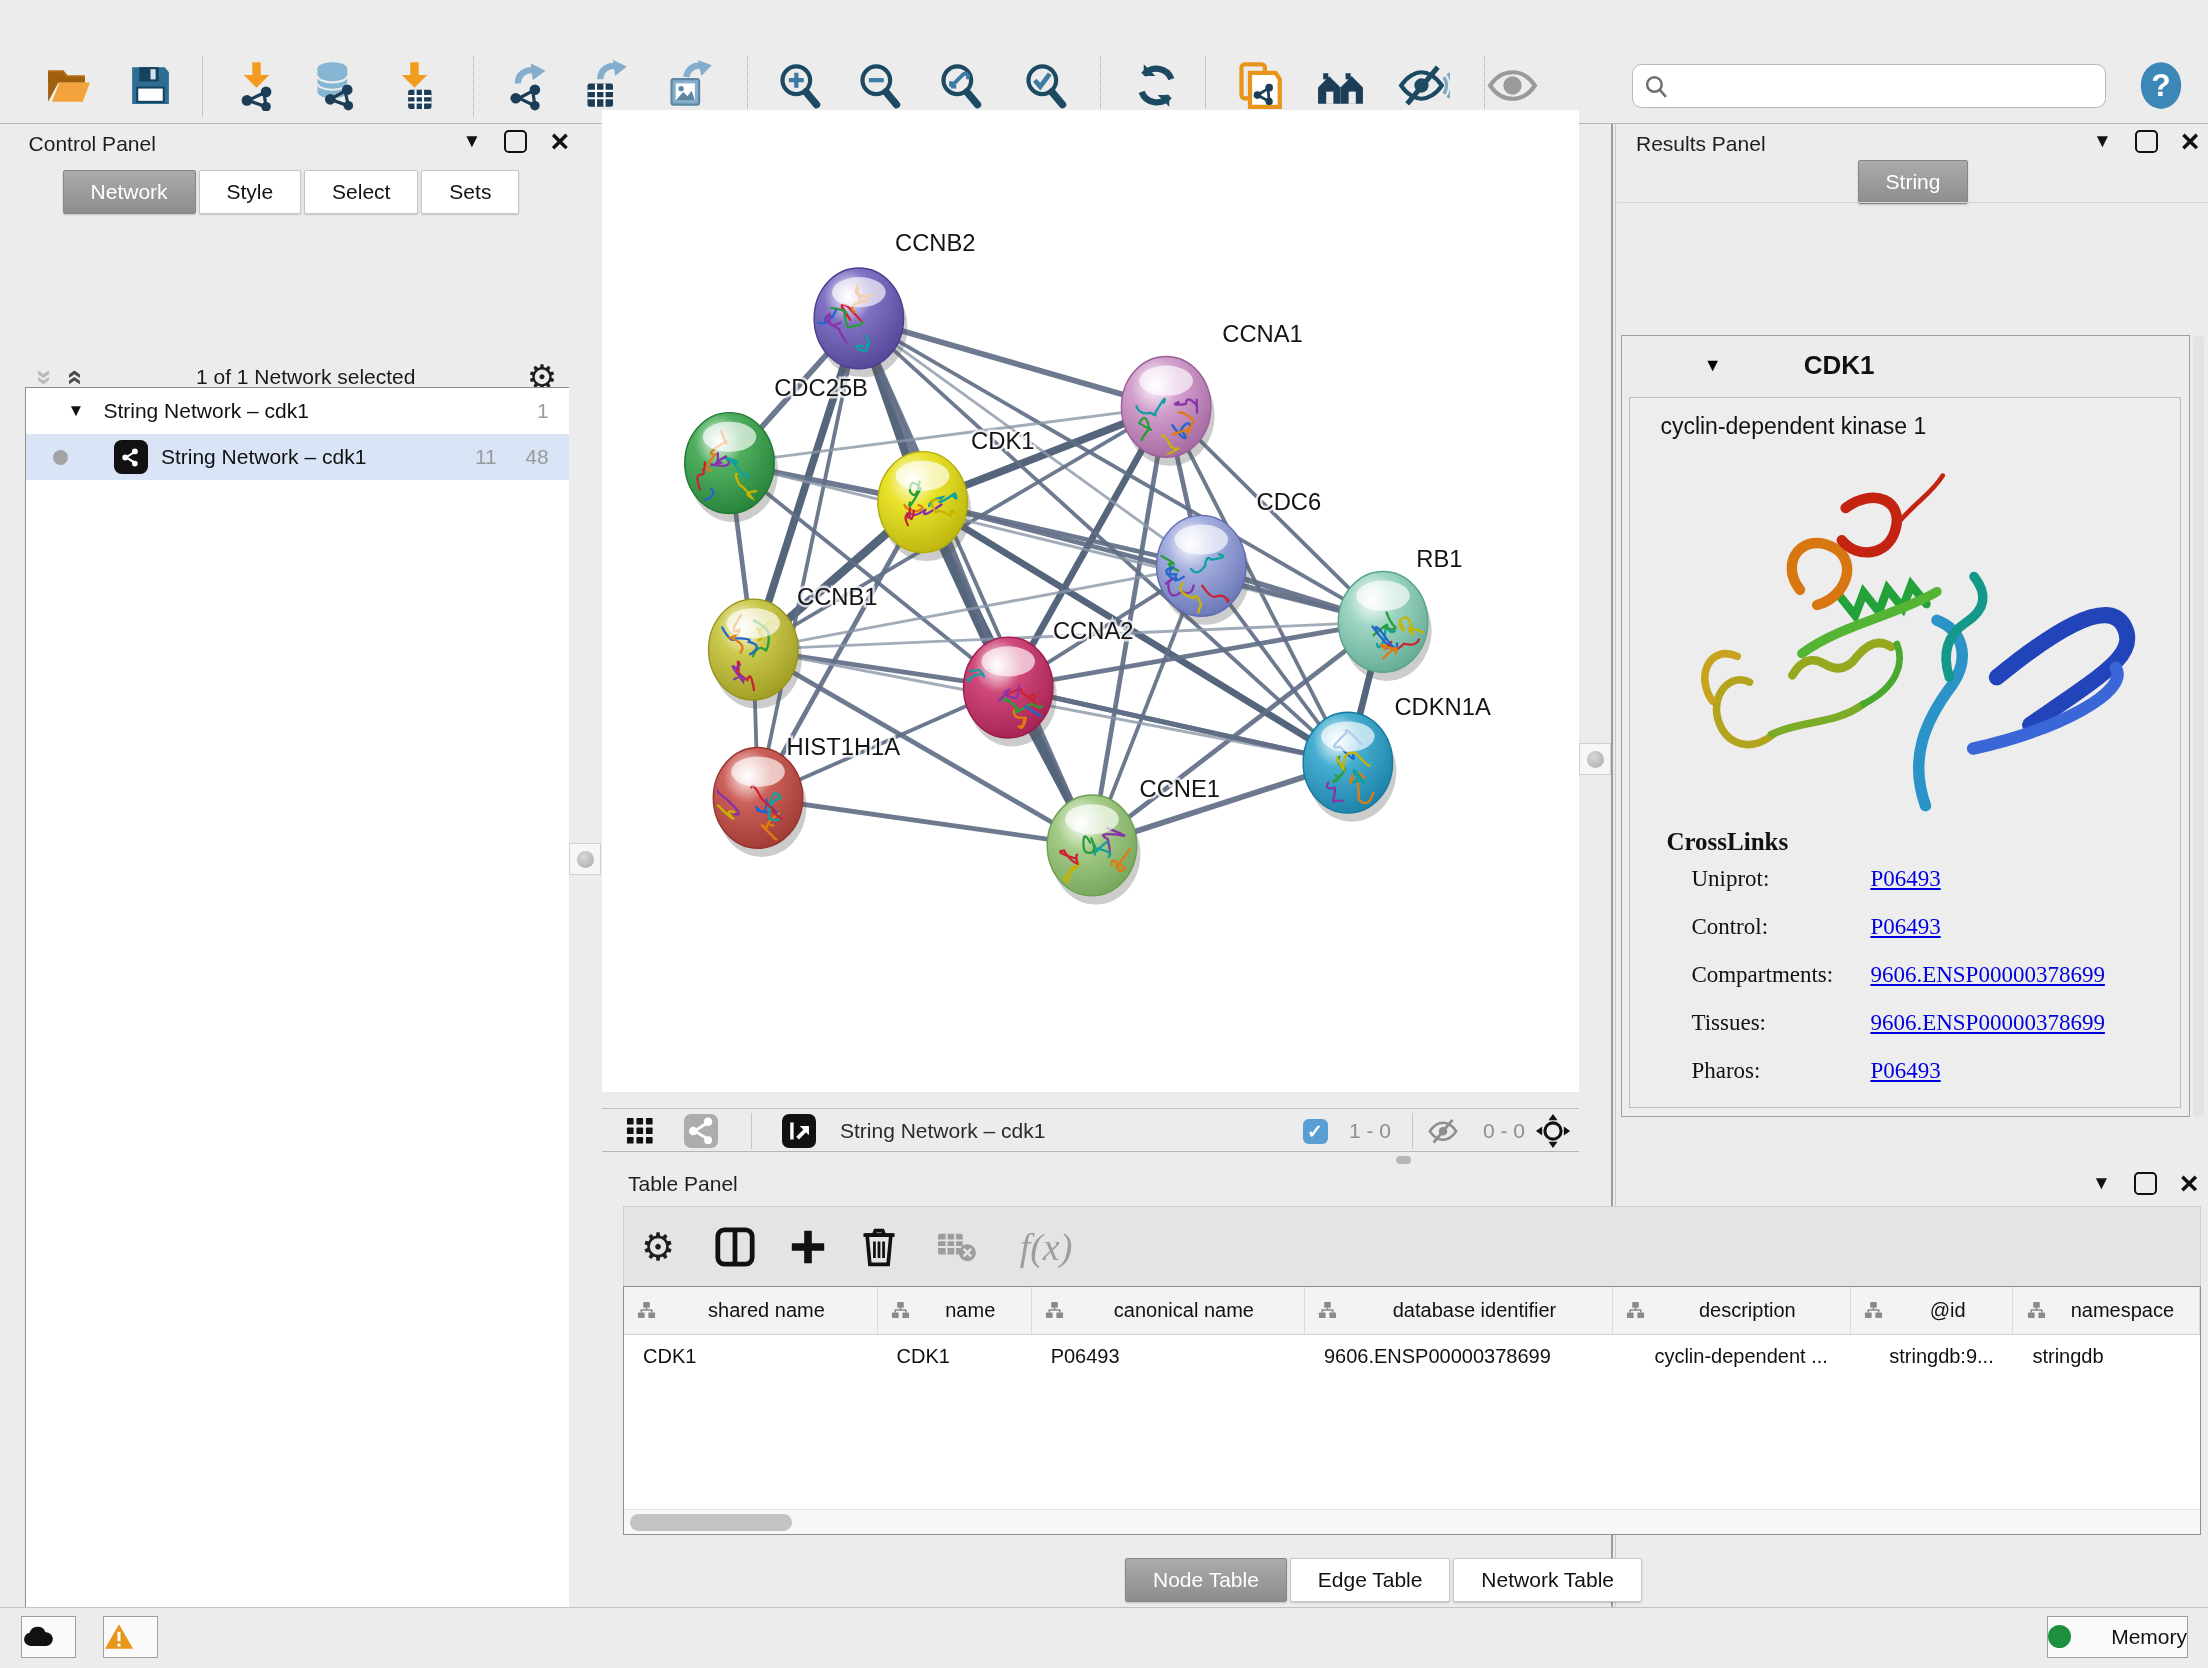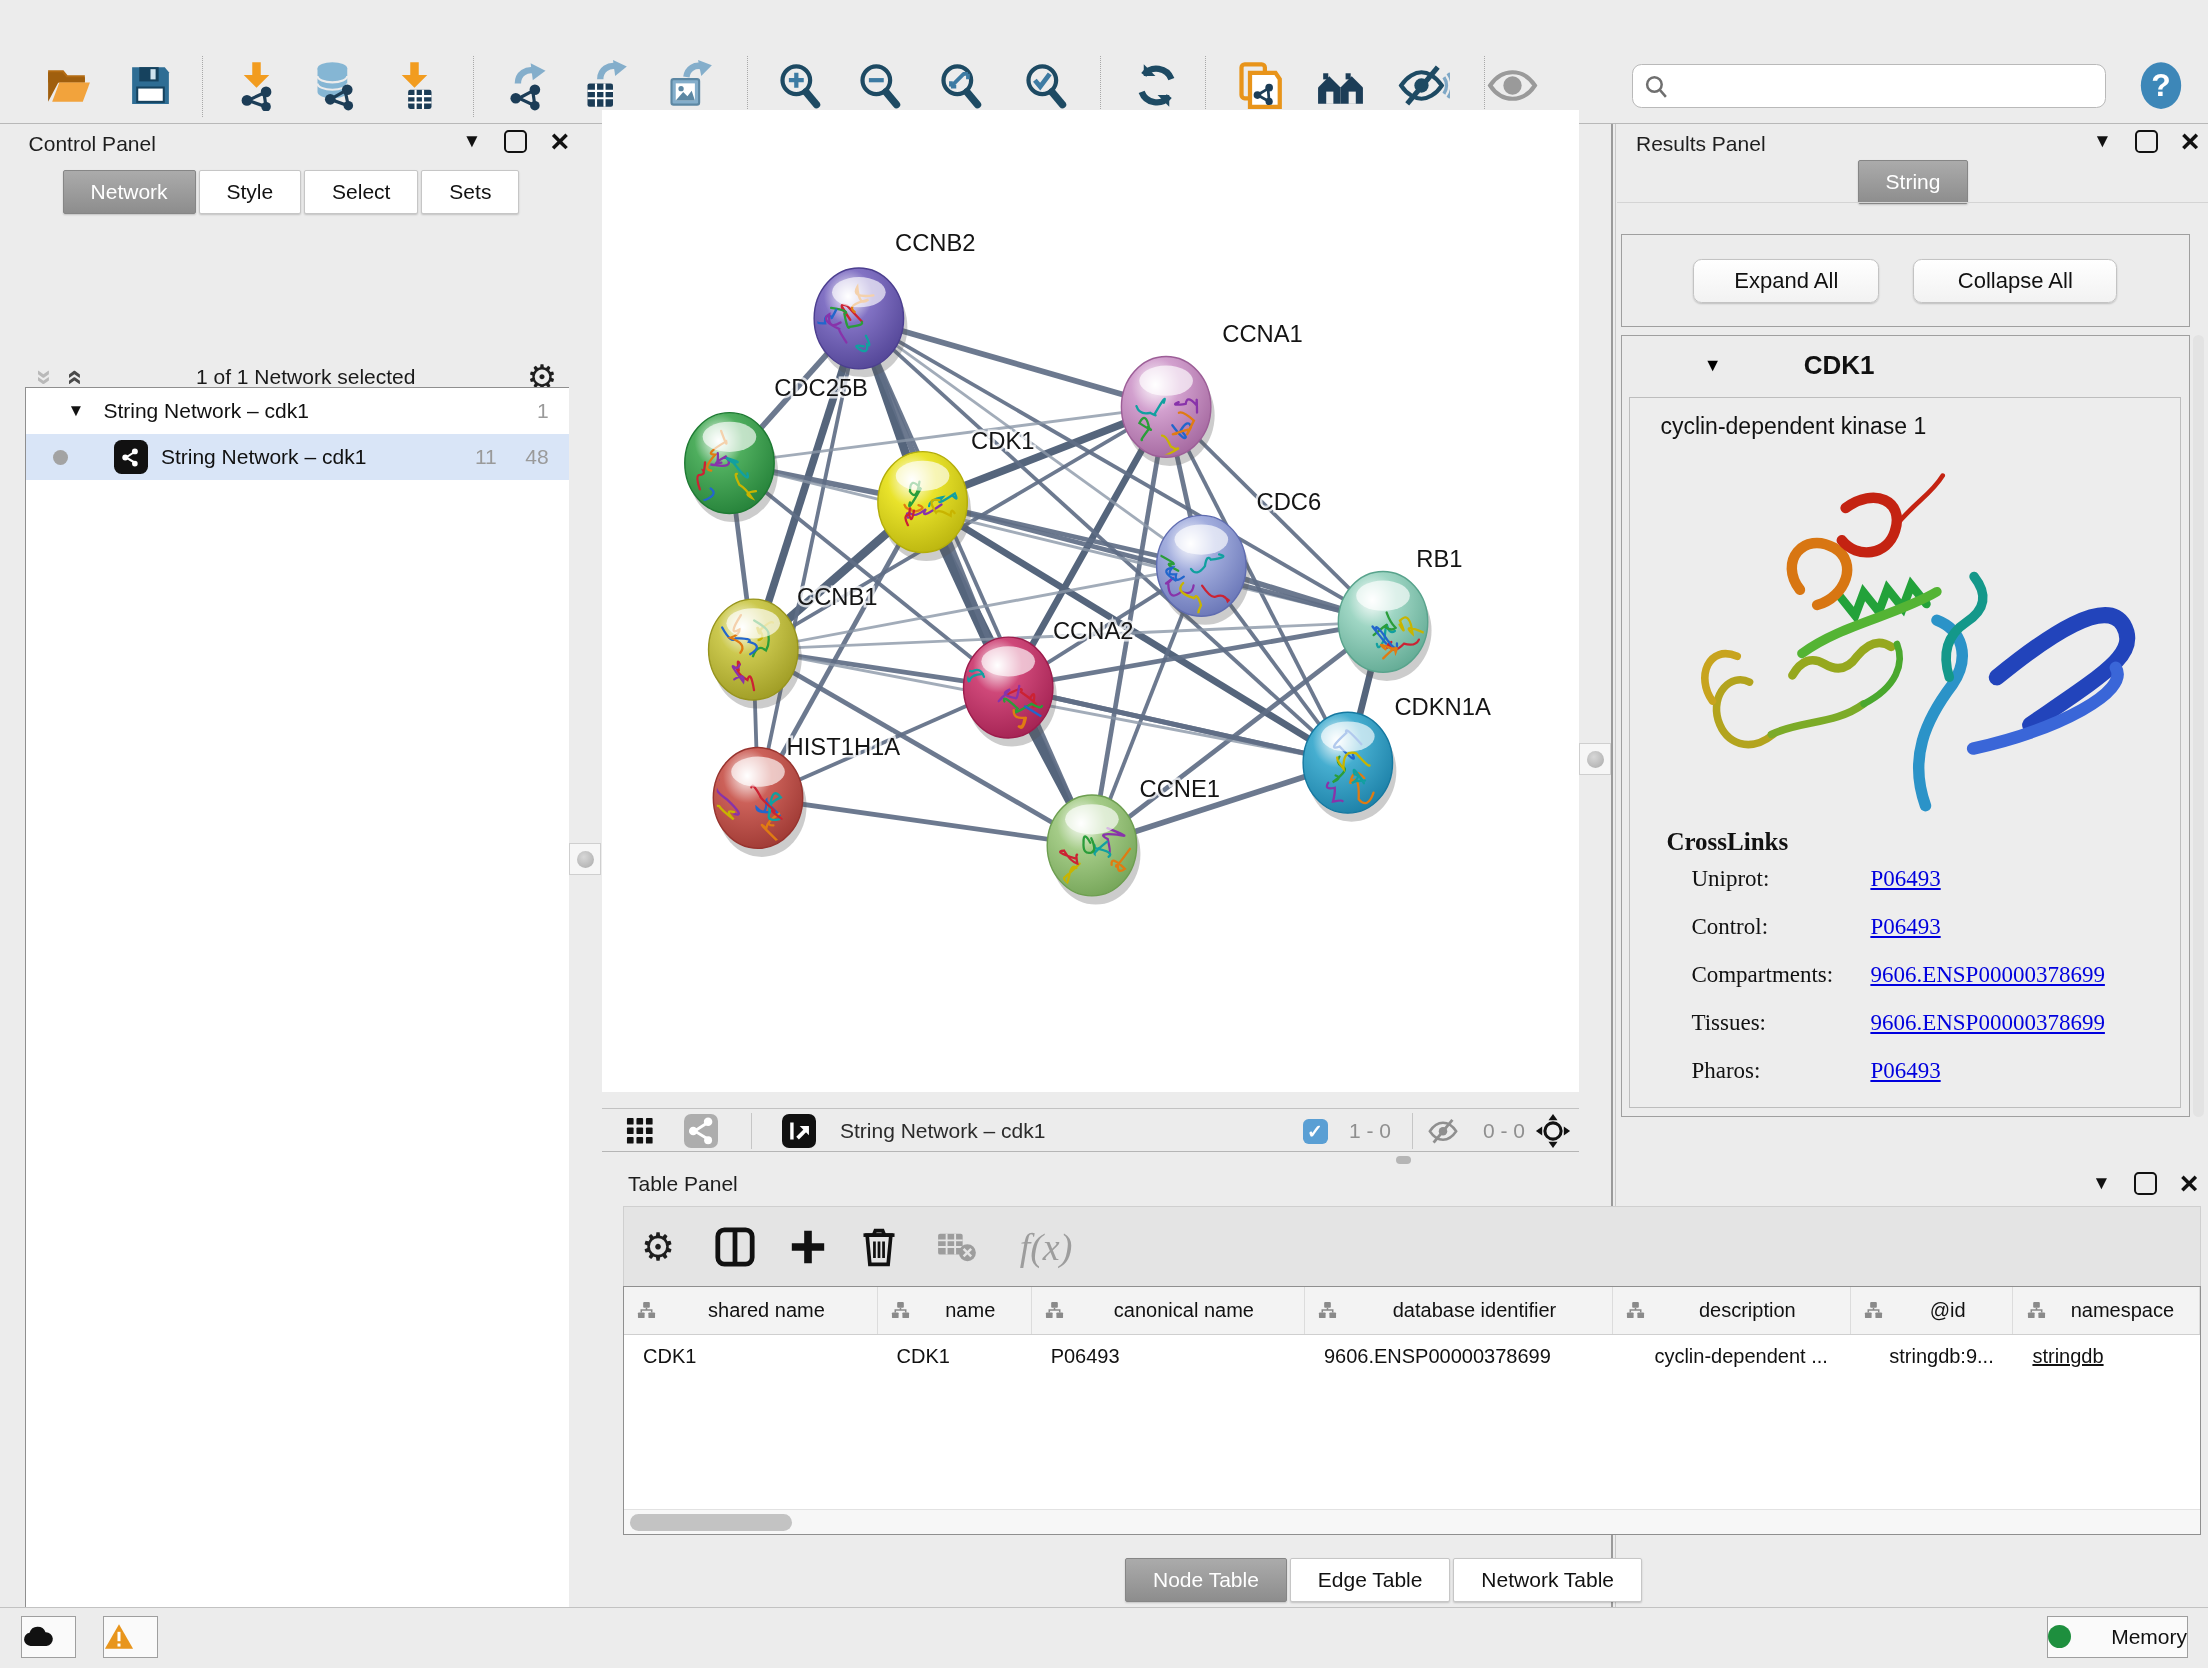--- a/index.html
+++ b/index.html
@@ -714,24 +714,20 @@
     <div class="panel-ctrls" style="left:476px;top:5.7px">
       <span class="pc-float">▼</span>
       <span class="pc-max"></span>
       <span class="pc-close">×</span>
     </div>
     <div class="seg-tabs" style="left:0;top:36px;width:592px;justify-content:center">
       <div class="seg-tab active">String</div>
     </div>
     <div class="abs" style="left:0;top:78px;width:592px;border-top:1px solid #d4d4d4"></div>
 
-    <div class="rp-box" style="left:3.8px;top:110px;width:569px;height:93px;display:flex;align-items:center;justify-content:center;gap:34px">
-      <div class="btn" style="width:186px;height:44px">Expand All</div>
-      <div class="btn" style="width:204px;height:44px">Collapse All</div>
-    </div>
 
     <div class="rp-box" style="left:3.8px;top:211px;width:569px;height:782px">
       <div class="abs" style="left:0;top:0;width:100%;height:59px;display:flex;align-items:center">
         <span style="margin-left:82px;font-size:18px">▼</span>
         <span style="margin-left:82px;font-size:26px;font-weight:bold;color:#111">CDK1</span>
       </div>
       <div class="abs" style="left:7.6px;top:61px;width:552px;height:711px;border:1px solid #bdbdbd;background:#ededed">
         <div class="abs" style="left:30px;top:15px;font-size:23px;color:#111">cyclin-dependent kinase 1</div>
 
         <svg class="abs" style="left:28.5px;top:51px" width="495" height="390" viewBox="0 0 520 410">
@@ -910,21 +906,21 @@
         </div>
       </div>
     <div id="table-body">
         <div class="trow">
           <div class="td" style="width: 257px;">CDK1</div>
           <div class="td" style="width: 156px;">CDK1</div>
           <div class="td" style="width: 277px;">P06493</div>
           <div class="td" style="width: 312px;">9606.ENSP00000378699</div>
           <div class="td" style="width: 241px; text-align: center;">cyclin-dependent ...</div>
           <div class="td" style="width: 165px; text-align: center;">stringdb:9...</div>
-          <div class="td" style="width: 189px; text-decoration: underline;">stringdb</div>
+          <div class="td" style="width: 189px;">stringdb</div>
         </div>
       </div>
     <div class="hscroll">
         <div class="hthumb"></div>
       </div>
   </div>
 
   <div class="seg-tabs" style="left:1125px;top:1558px" id="table-tabs">
       <div class="seg-tab active">Node Table</div>
       <div class="seg-tab">Edge Table</div>

